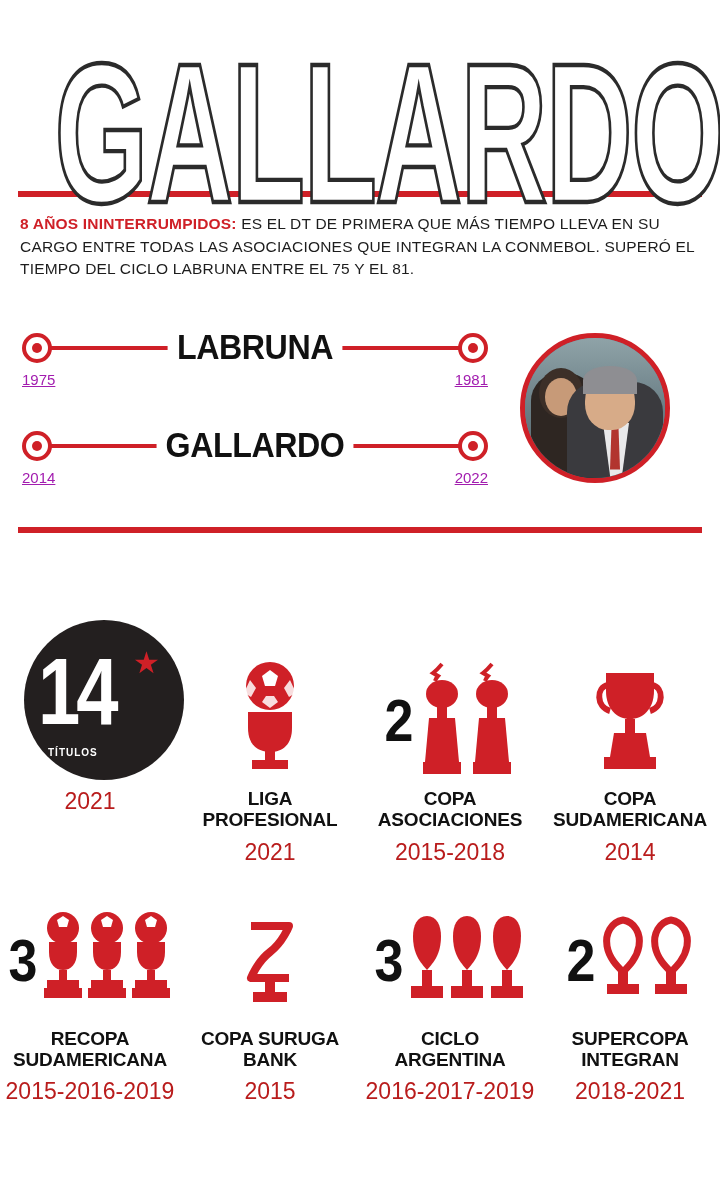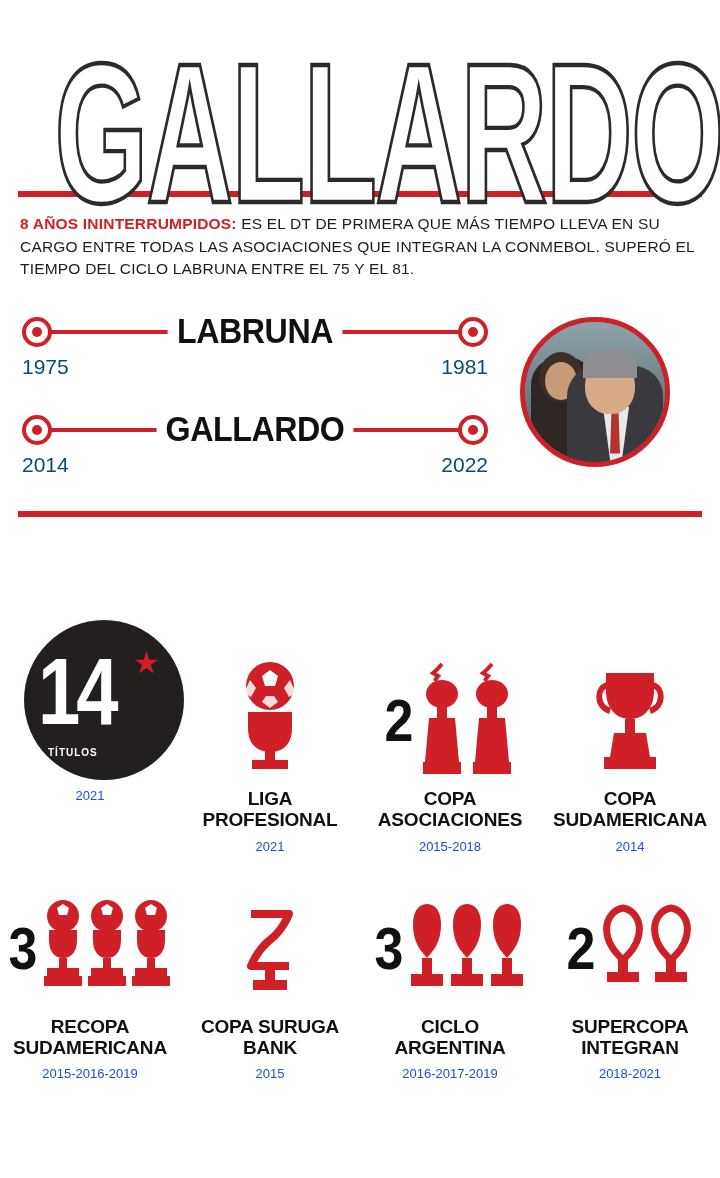--- a/index.html
+++ b/index.html
@@ -51,21 +51,21 @@
     text-transform: uppercase;
   }
   .lead b {
     color: #cf2027;
     font-weight: 700;
     text-align: center;
   }
 
   
   .timelines {
-    margin-top: 26px;
+    margin-top: 42px;
     position: relative;
     height: 200px;
   }
   .tl {
     position: absolute;
     left: 22px;
     width: 466px;
   }
   .tl-1 { top: 8px; }
   .tl-2 { top: 106px; }
@@ -122,22 +122,23 @@
     background: #fff;
     padding: 0 10px;
   }
   .tl-years {
     position: relative;
     margin-top: 6px;
     height: 20px;
   }
   .tl-years .y {
     position: absolute;
-    font-size: 21px;
-    color: #0c4a6e;
+    font-size: 15px;
+    color: #a21caf;
+    text-decoration: underline;
   }
   .tl-years .y.left { left: 0; }
   .tl-years .y.right { right: 0; }
 
   
   .photo {
     position: absolute;
     left: 520px;
     top: 10px;
     width: 150px;
@@ -271,22 +272,22 @@
   }
   .cname {
     font-size: 19px;
     font-weight: 700;
     line-height: 1.12;
     color: #111;
     margin-top: 8px;
     letter-spacing: -0.2px;
   }
   .cyear {
-    font-size: 13px;
-    color: #1d4ed8;
+    font-size: 23px;
+    color: #b91c1c;
     margin-top: 8px;
   }
   .row2 { margin-top: 34px; }
 
   .cnt {
     font-size: 52px;
     font-weight: 700;
     color: #111;
     line-height: 1;
     align-self: center;

